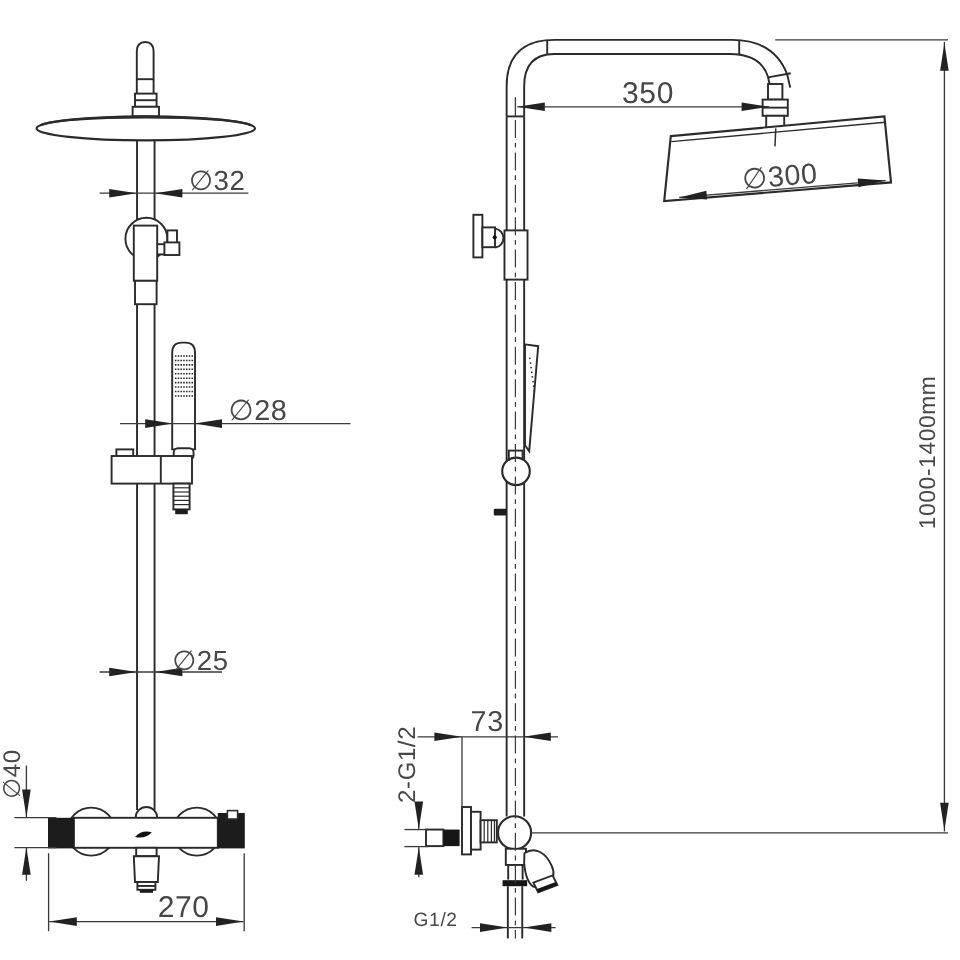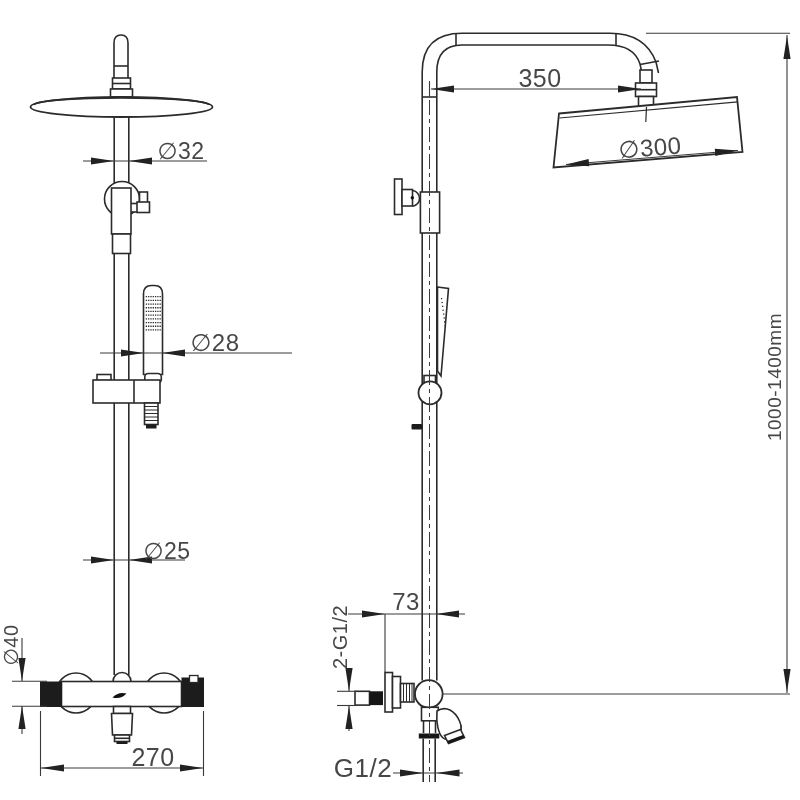--- a/index.html
+++ b/index.html
@@ -223,15 +223,15 @@
 <div class="lbl" style="left:181px;top:151px;font-size:23px;">∅32</div>
 <div class="lbl" style="left:215px;top:343px;font-size:24px;">∅28</div>
 <div class="lbl" style="left:167px;top:551px;font-size:23px;">∅25</div>
 <div class="lbl rot" style="left:11px;top:645px;font-size:20px;">∅40</div>
 <div class="lbl" style="left:121px;top:757px;font-size:25px;margin-left:32px;">270</div>
 <div class="lbl" style="left:540px;top:78px;font-size:25px;">350</div>
 <div class="lbl tilt" style="left:650px;top:148px;font-size:24px;">∅300</div>
 <div class="lbl rot" style="left:774px;top:377px;font-size:19px;">1000-1400mm</div>
 <div class="lbl" style="left:406px;top:602px;font-size:24px;text-align:center;">73</div>
 <div class="lbl rot" style="left:340px;top:637px;font-size:20px;">2-G1/2</div>
-<div class="lbl" style="left:363px;top:768px;font-size:26px;">G1/2</div>
+<div class="lbl" style="left:363px;top:768px;font-size:16px;">G1/2</div>
 
 </div>
 
 </body></html>

